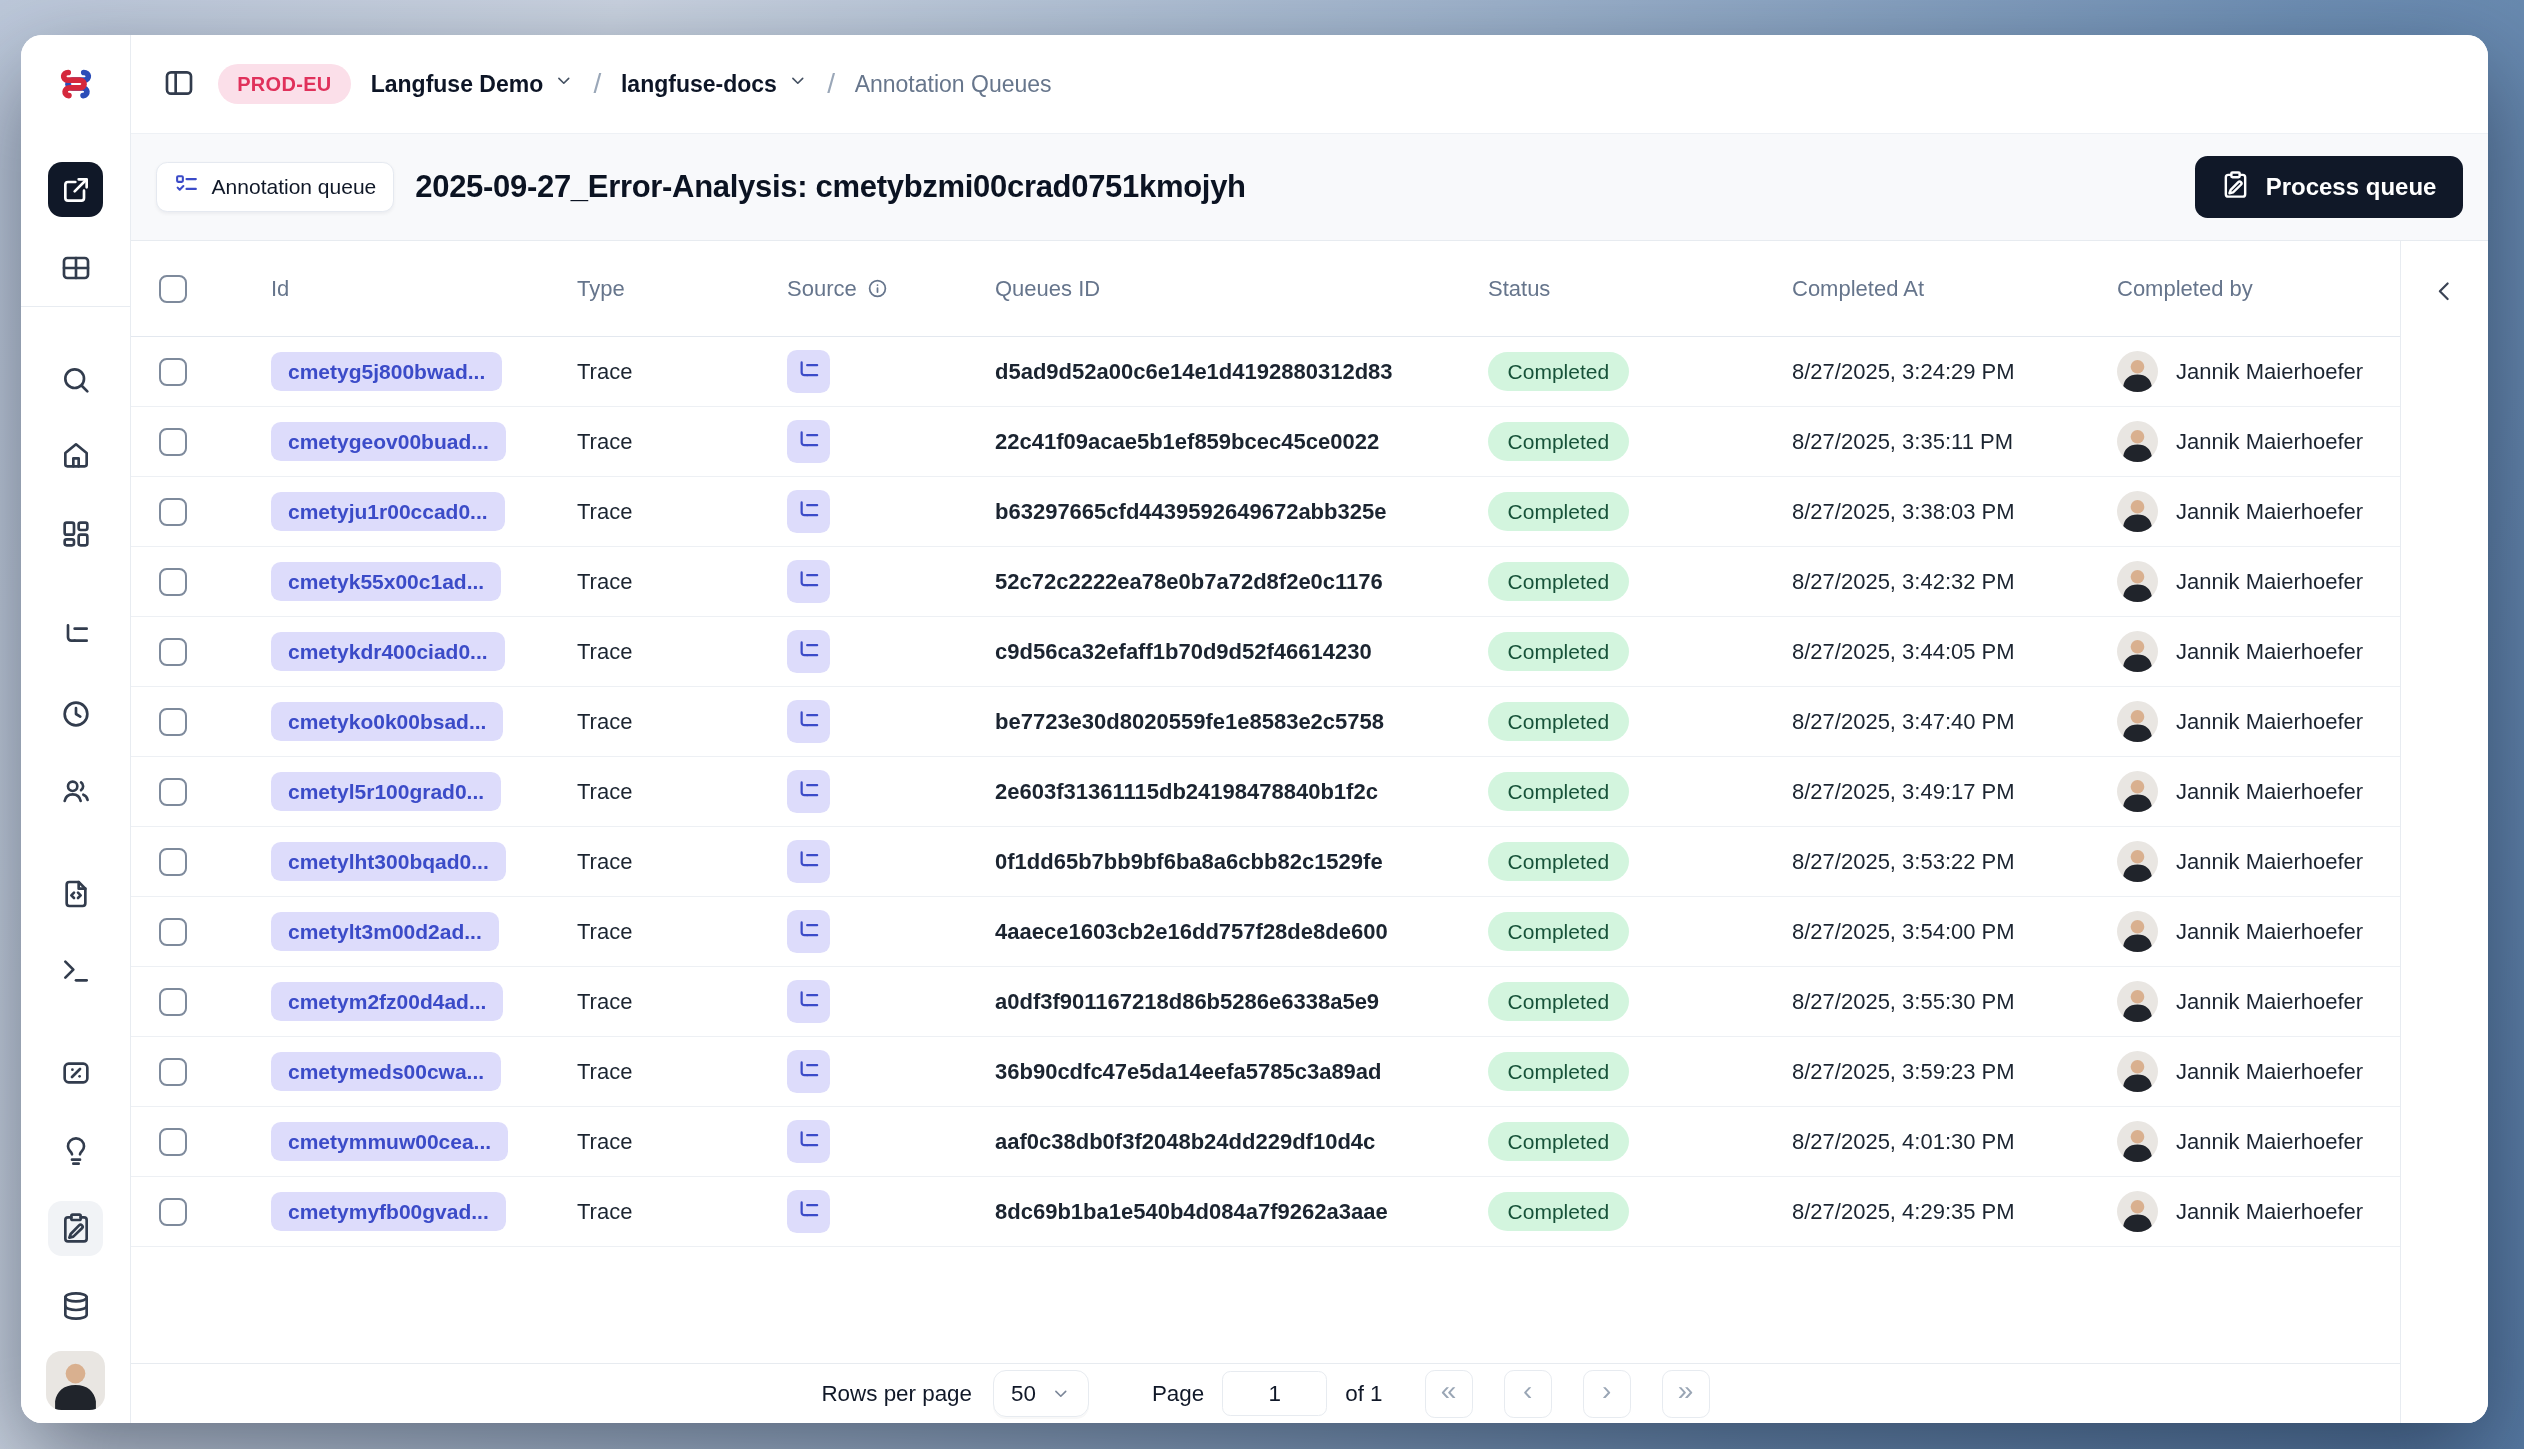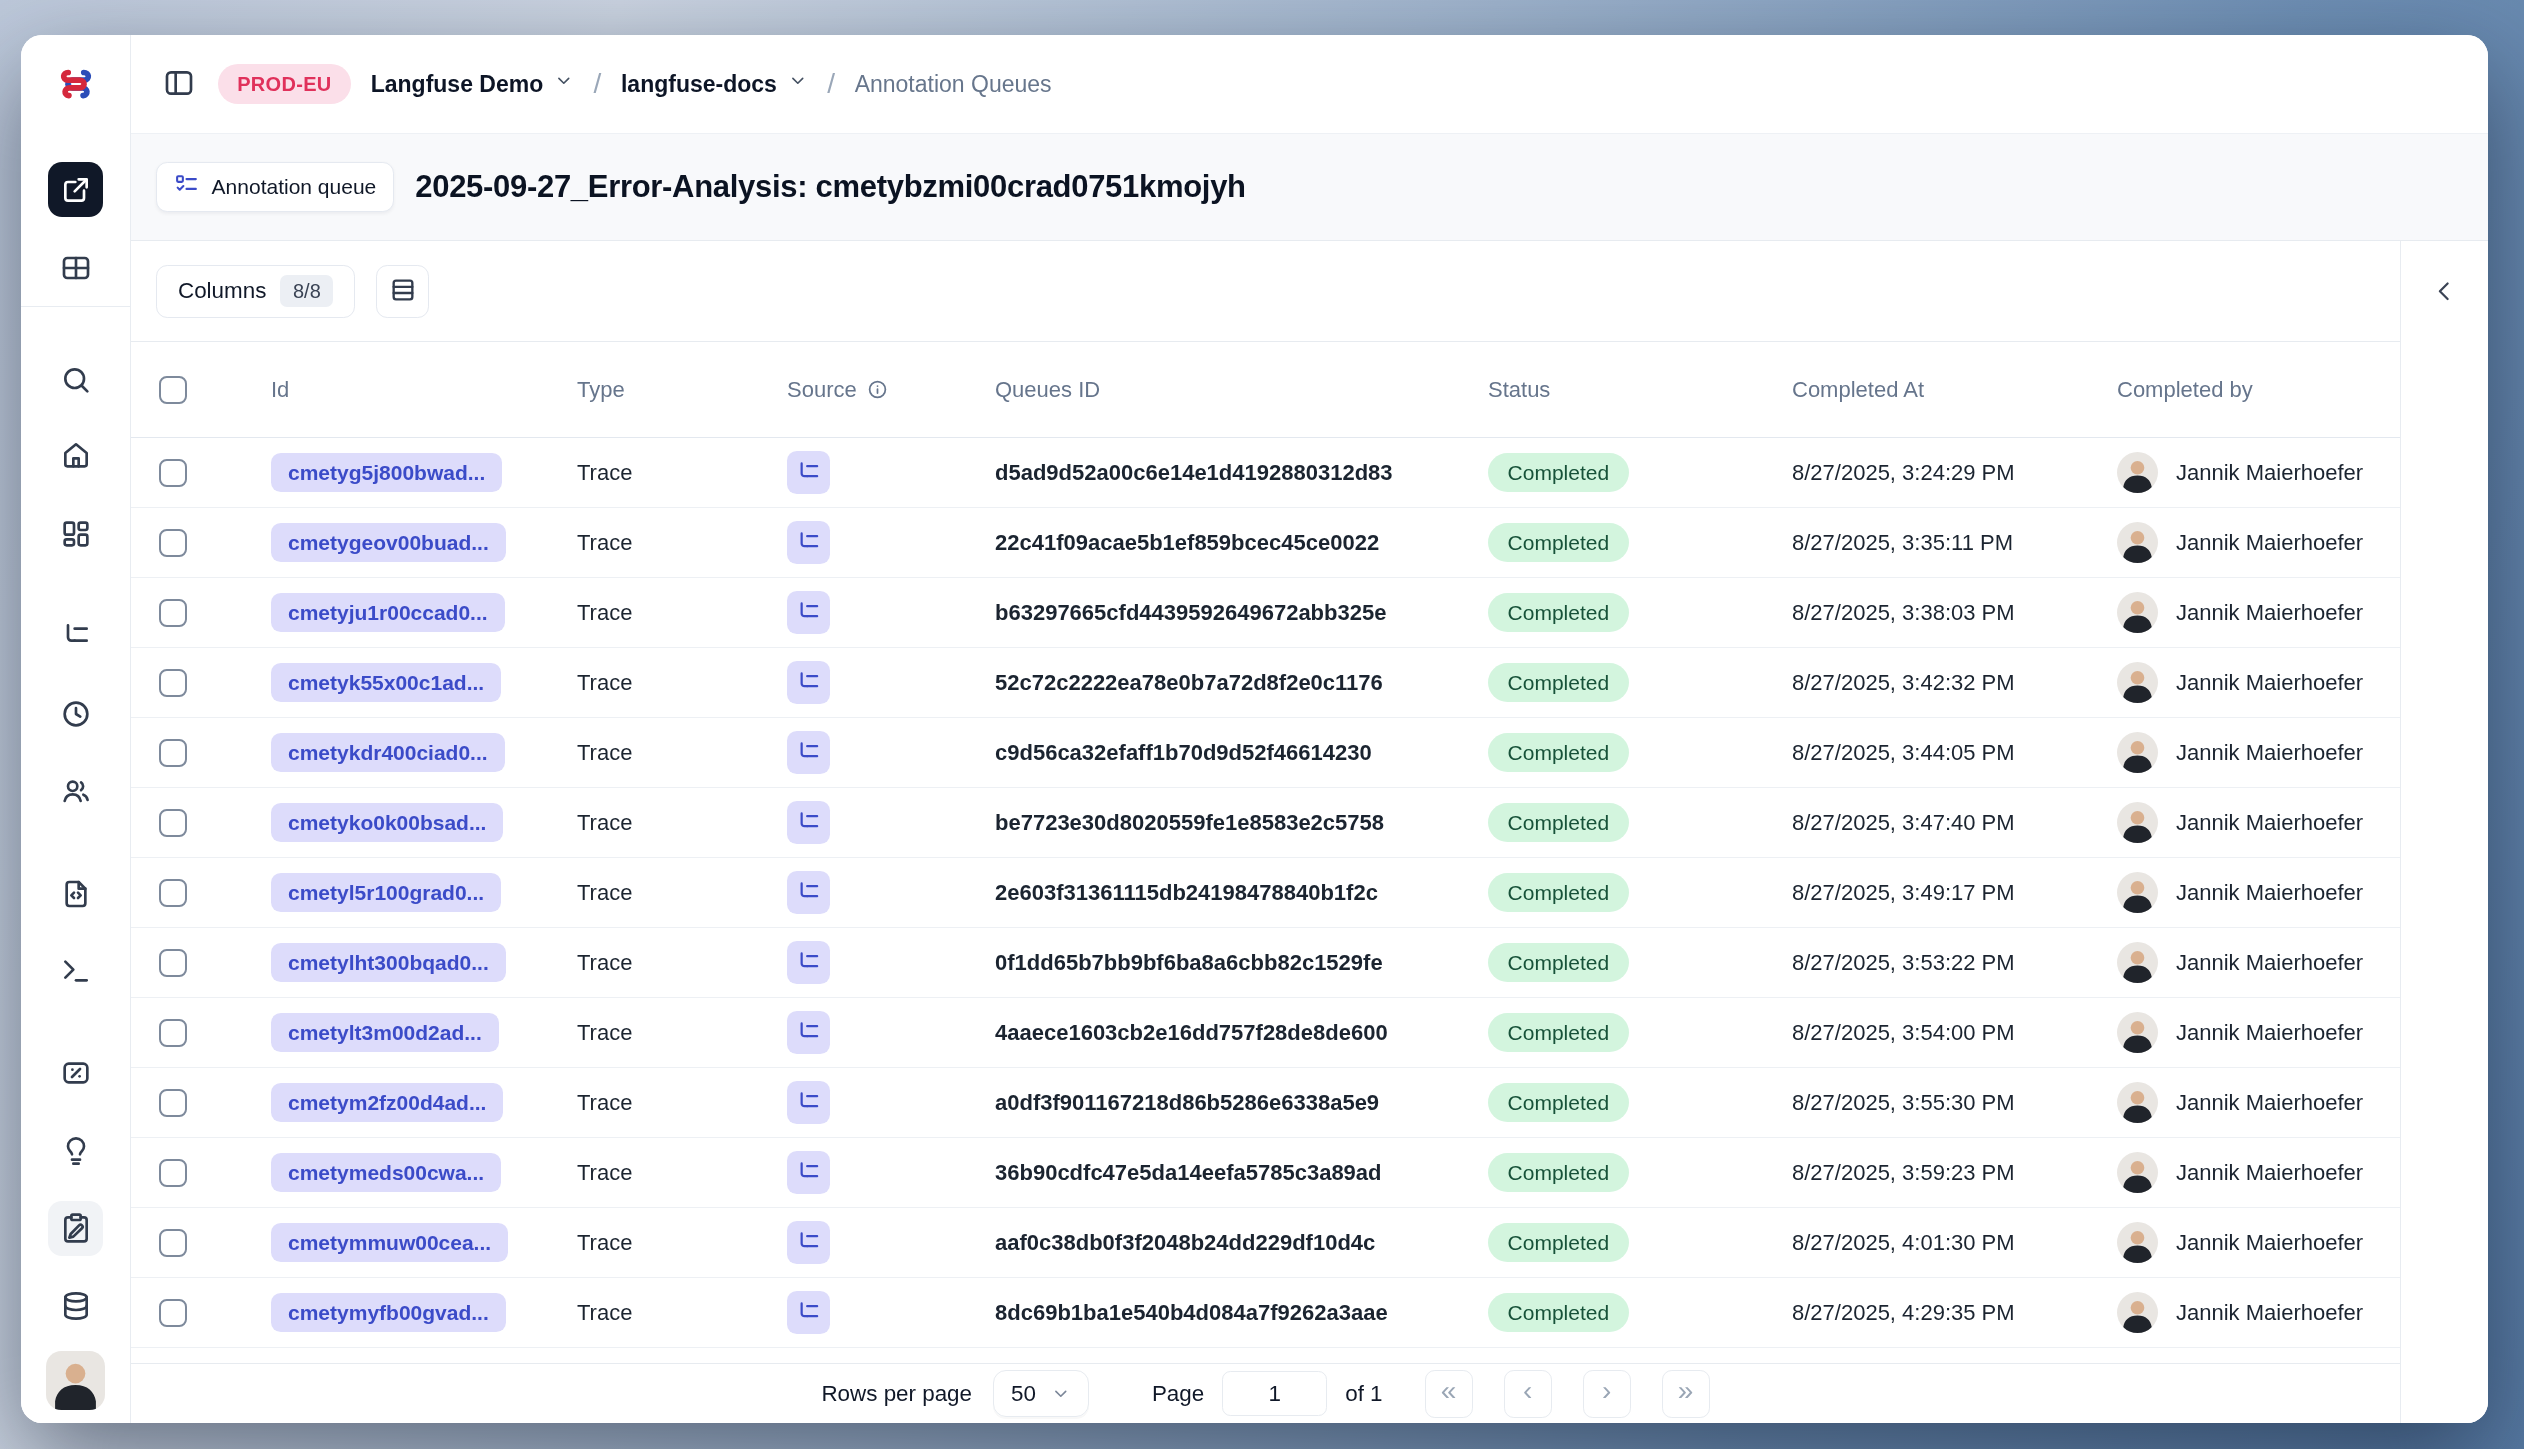--- a/index.html
+++ b/index.html
@@ -248,38 +248,33 @@
         <span class="aq-badge">
           <span><svg viewBox="0 0 24 24" fill="none" stroke="currentColor" stroke-width="2" stroke-linecap="round" stroke-linejoin="round">
                 <rect x="3" y="4" width="5.5" height="5.5" rx="1"></rect>
                 <path d="m3.5 15 2 2 3.5-3.5"></path>
                 <path d="M12 6.8h9"></path>
                 <path d="M12 16.2h9"></path>
               </svg></span>
           <span>Annotation queue</span>
         </span>
         <h1 class="page-title">2025-09-27_Error-Analysis: cmetybzmi00crad0751kmojyh</h1>
+        <button class="process-btn">
+          <span><svg viewBox="0 0 24 24" fill="none" stroke="currentColor" stroke-width="2" stroke-linecap="round" stroke-linejoin="round">
+                <rect x="8.5" y="2" width="7" height="4" rx="1"></rect>
+                <path d="M15.5 4H18a2 2 0 0 1 2 2v14a2 2 0 0 1-2 2H6a2 2 0 0 1-2-2V6a2 2 0 0 1 2-2h2.5"></path>
+                <path d="M8 16.5 14.3 10a1.5 1.5 0 0 1 2.2 2.2L10 18.5l-3 .7z"></path>
+              </svg></span>
+          <span>Process queue</span>
+        </button>
       </div>
 
       <div class="bodyrow">
         <section class="content">
 
-          <div class="toolbar">
-            <button class="btn-outline">
-              <span>Columns</span>
-              <span class="count-pill">8/8</span>
-            </button>
-            <button class="icon-btn">
-                <span><svg viewBox="0 0 24 24" fill="none" stroke="currentColor" stroke-width="2" stroke-linecap="round" stroke-linejoin="round">
-                    <rect x="4" y="4" width="16" height="16" rx="2"></rect>
-                    <path d="M4 9.3h16"></path>
-                    <path d="M4 14.6h16"></path>
-                  </svg></span>
-              </button>
-          </div>
 
           <div class="thead">
             <div class="col-check">
                 <span class="checkbox"></span>
               </div>
             <span id="thead-cells" style="display:contents"><div class="cell th col1">
                   <span>Id</span>
                 </div><div class="cell th col2">
                   <span>Type</span>
                 </div><div class="cell th col3">

